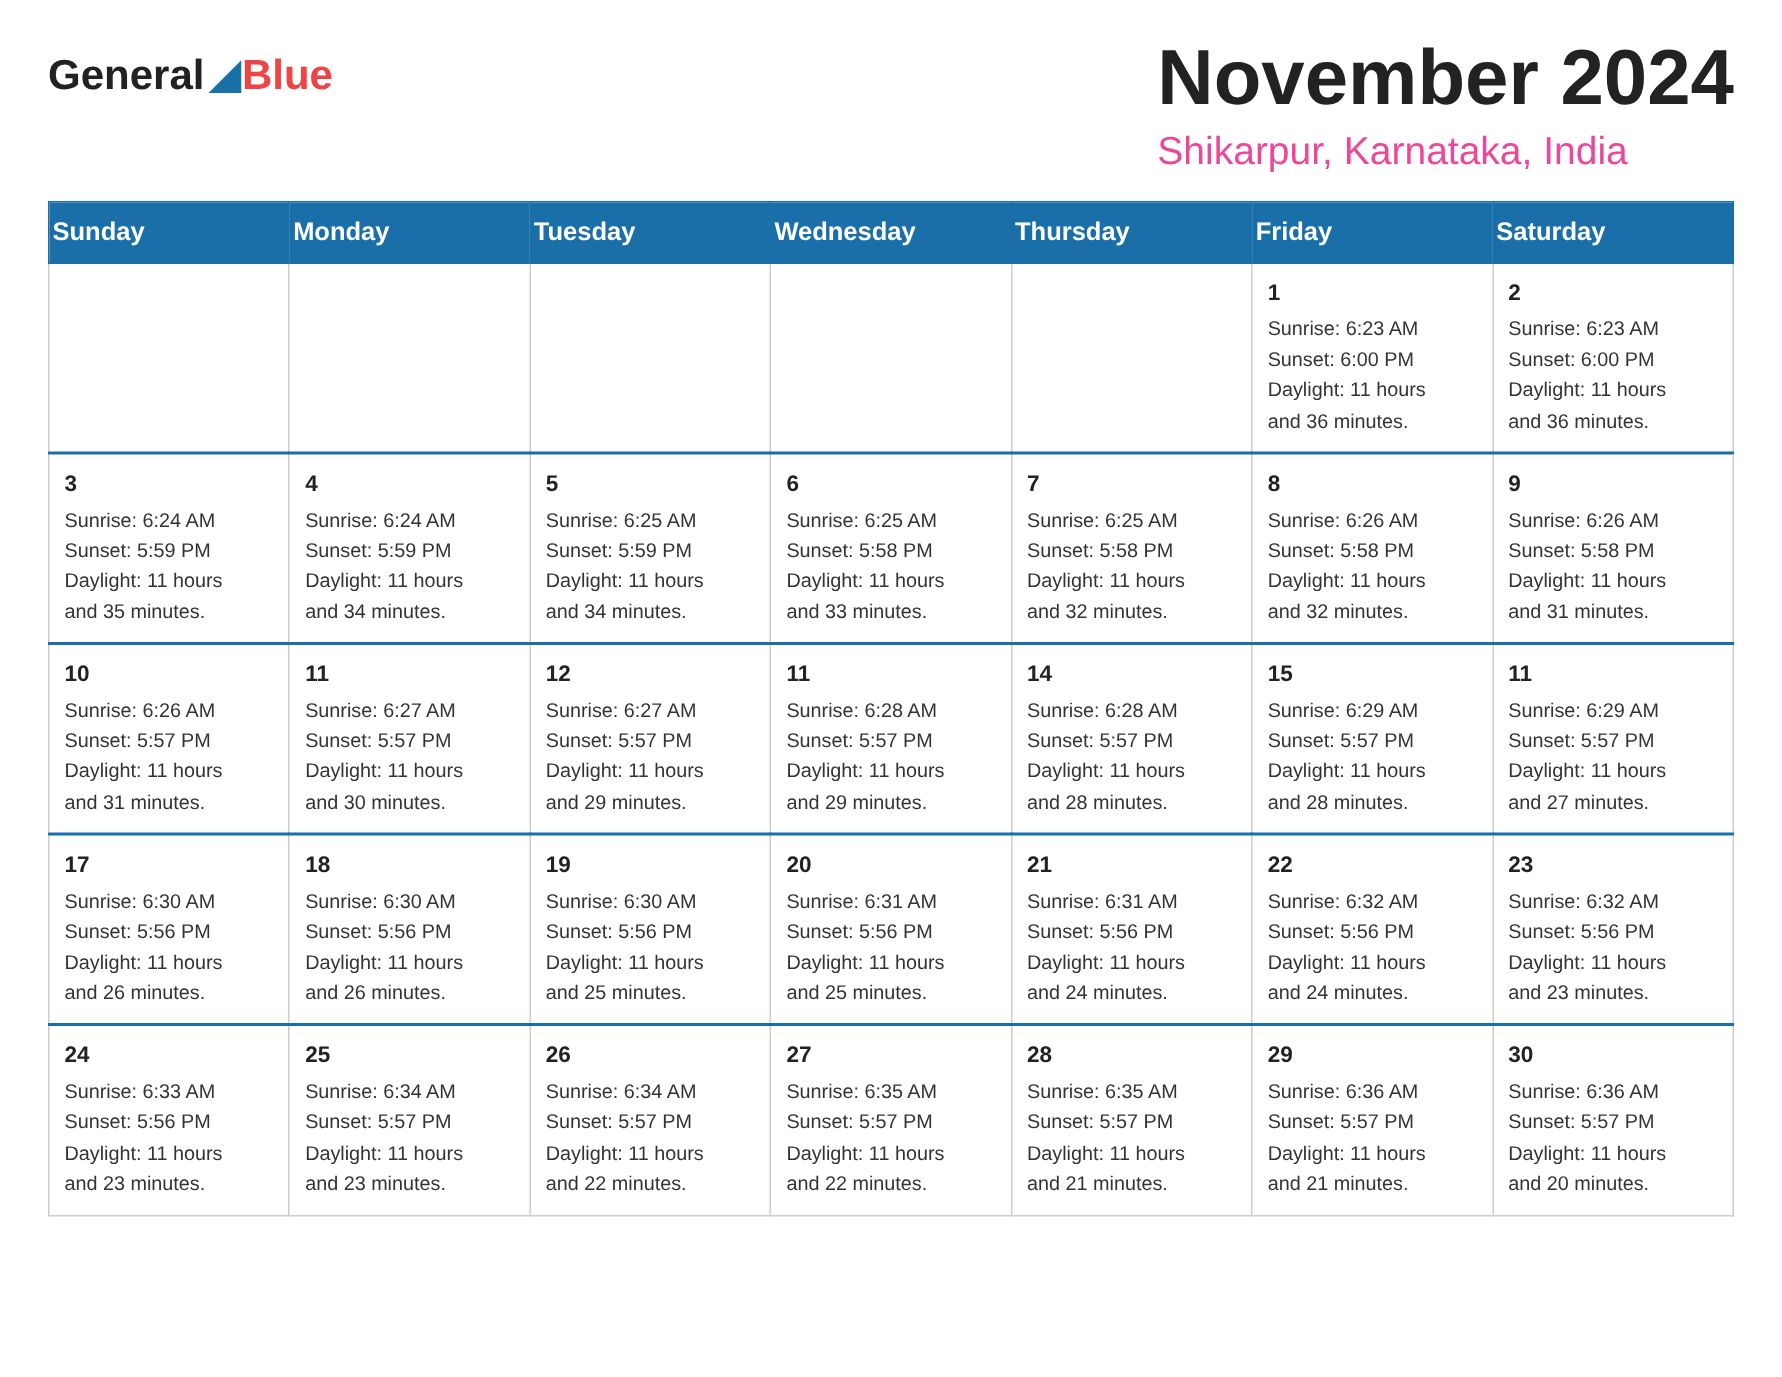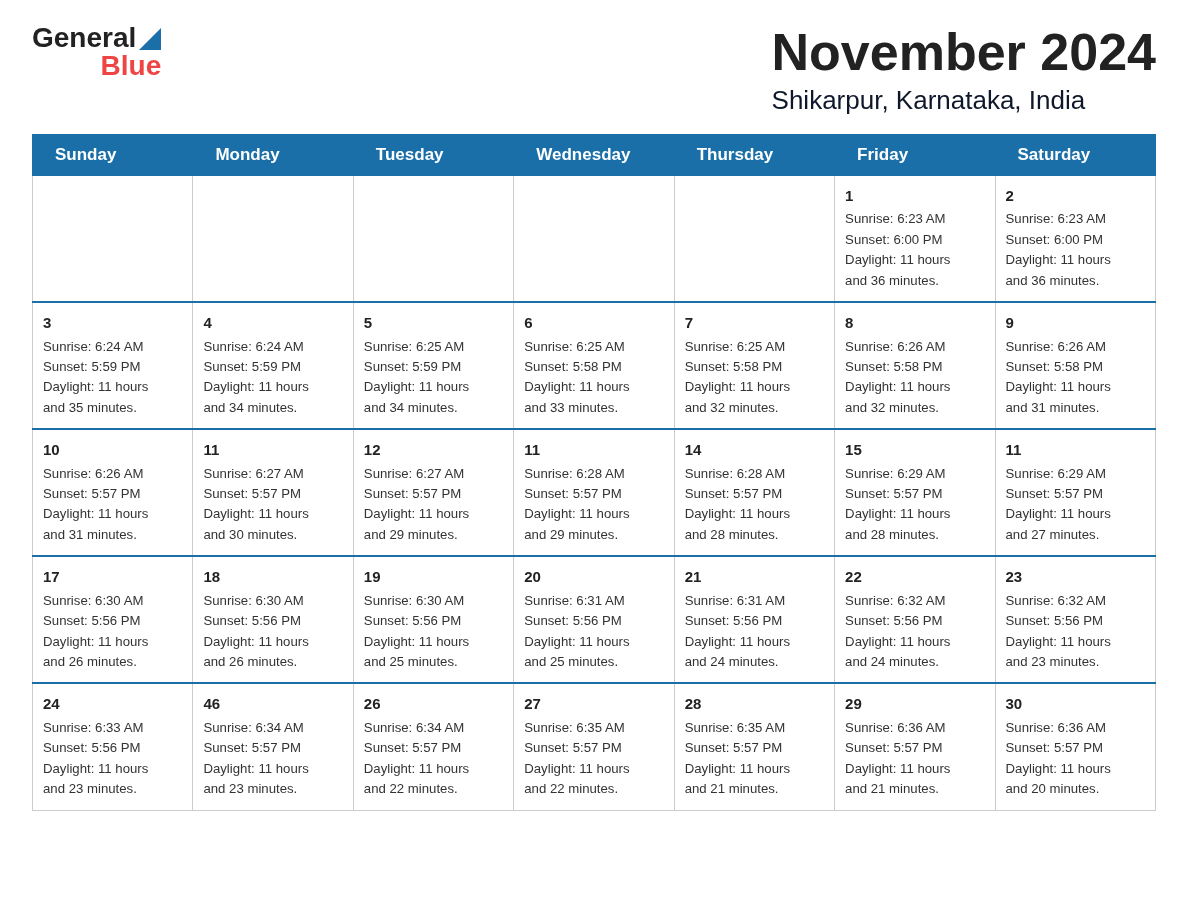--- a/index.html
+++ b/index.html
@@ -10,22 +10,23 @@
       padding: 24px 32px;
     }
     .header {
       display: flex;
       justify-content: space-between;
       align-items: flex-start;
       margin-bottom: 18px;
     }
     .logo {
       display: flex;
-      flex-direction: column;
+      flex-direction: row;
       align-items: flex-end;
+      margin-top: 12px;
     }
     .logo-general {
       font-size: 28px;
       font-weight: bold;
       color: #222;
       line-height: 1;
     }
     .logo-blue {
       font-size: 28px;
       font-weight: bold;
@@ -37,34 +38,34 @@
     .title-block {
     }
     .month-title {
       font-size: 52px;
       font-weight: bold;
       color: #222;
       line-height: 1.1;
     }
     .location-title {
       font-size: 26px;
-      color: #0f172a;
+      color: #ec4899;
       margin-top: 4px;
     }
     .calendar-table {
       width: 100%;
       border-collapse: collapse;
       border: 1px solid #bbb;
     }
     .calendar-table th {
       background-color: #1a6fa8;
       color: #fff;
       font-size: 17px;
       font-weight: bold;
-      padding: 10px 22px;
+      padding: 10px 2px;
       text-align: left;
       border: 1px solid #1a6fa8;
     }
     .calendar-table td {
       vertical-align: top;
       padding: 8px 10px 10px 10px;
       border: 1px solid #ccc;
       font-size: 13.5px;
       width: 14.28%;
       min-height: 90px;
@@ -236,21 +237,21 @@
           <span class="day-number">23</span>
           <div class="day-info">Sunrise: 6:32 AM<br>Sunset: 5:56 PM<br>Daylight: 11 hours<br>and 23 minutes.</div>
         </td>
       </tr>
       <tr>
         <td>
           <span class="day-number">24</span>
           <div class="day-info">Sunrise: 6:33 AM<br>Sunset: 5:56 PM<br>Daylight: 11 hours<br>and 23 minutes.</div>
         </td>
         <td>
-          <span class="day-number">46</span>
+          <span class="day-number">25</span>
           <div class="day-info">Sunrise: 6:34 AM<br>Sunset: 5:57 PM<br>Daylight: 11 hours<br>and 23 minutes.</div>
         </td>
         <td>
           <span class="day-number">26</span>
           <div class="day-info">Sunrise: 6:34 AM<br>Sunset: 5:57 PM<br>Daylight: 11 hours<br>and 22 minutes.</div>
         </td>
         <td>
           <span class="day-number">27</span>
           <div class="day-info">Sunrise: 6:35 AM<br>Sunset: 5:57 PM<br>Daylight: 11 hours<br>and 22 minutes.</div>
         </td>

